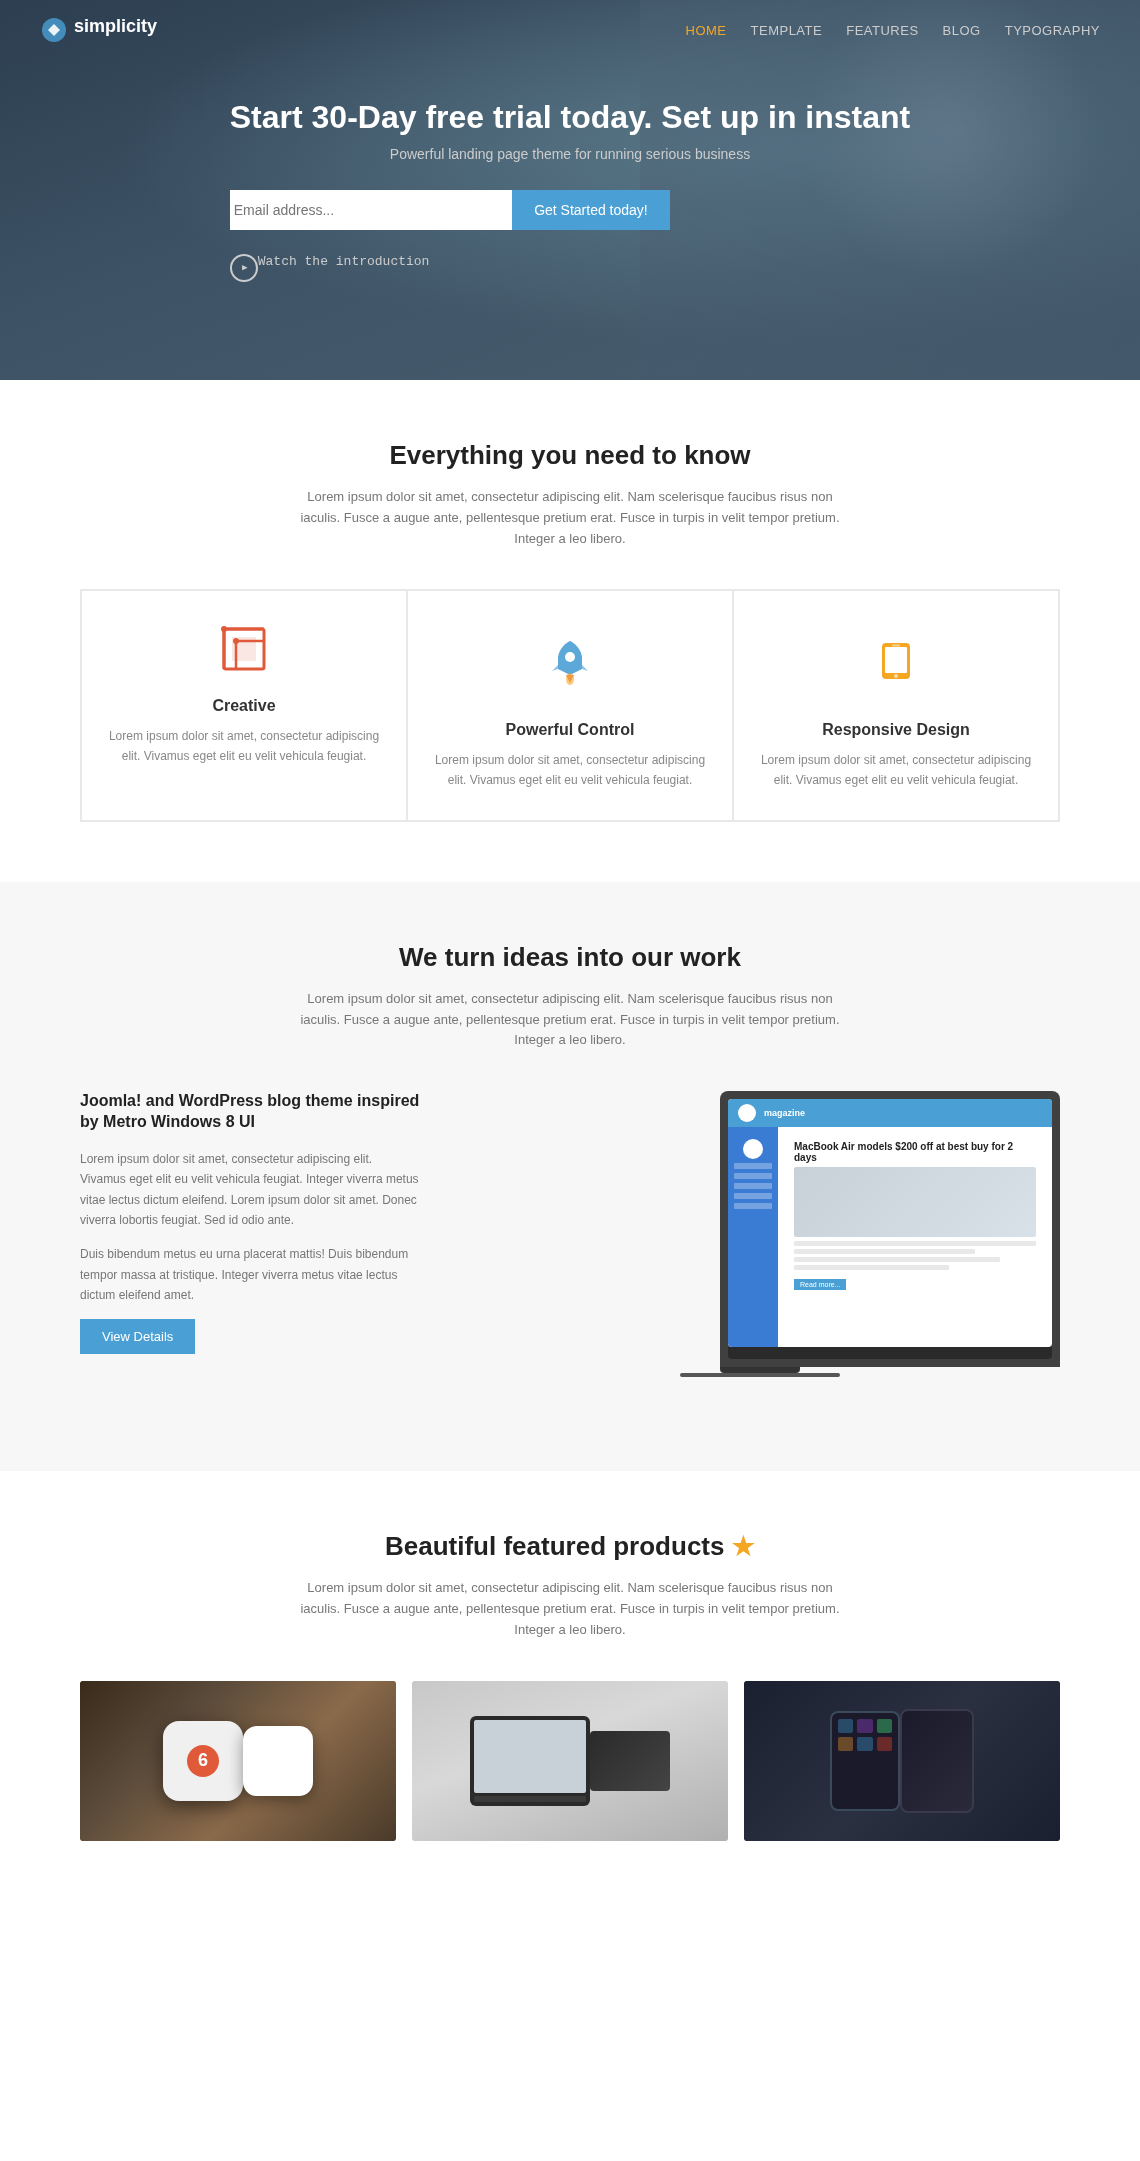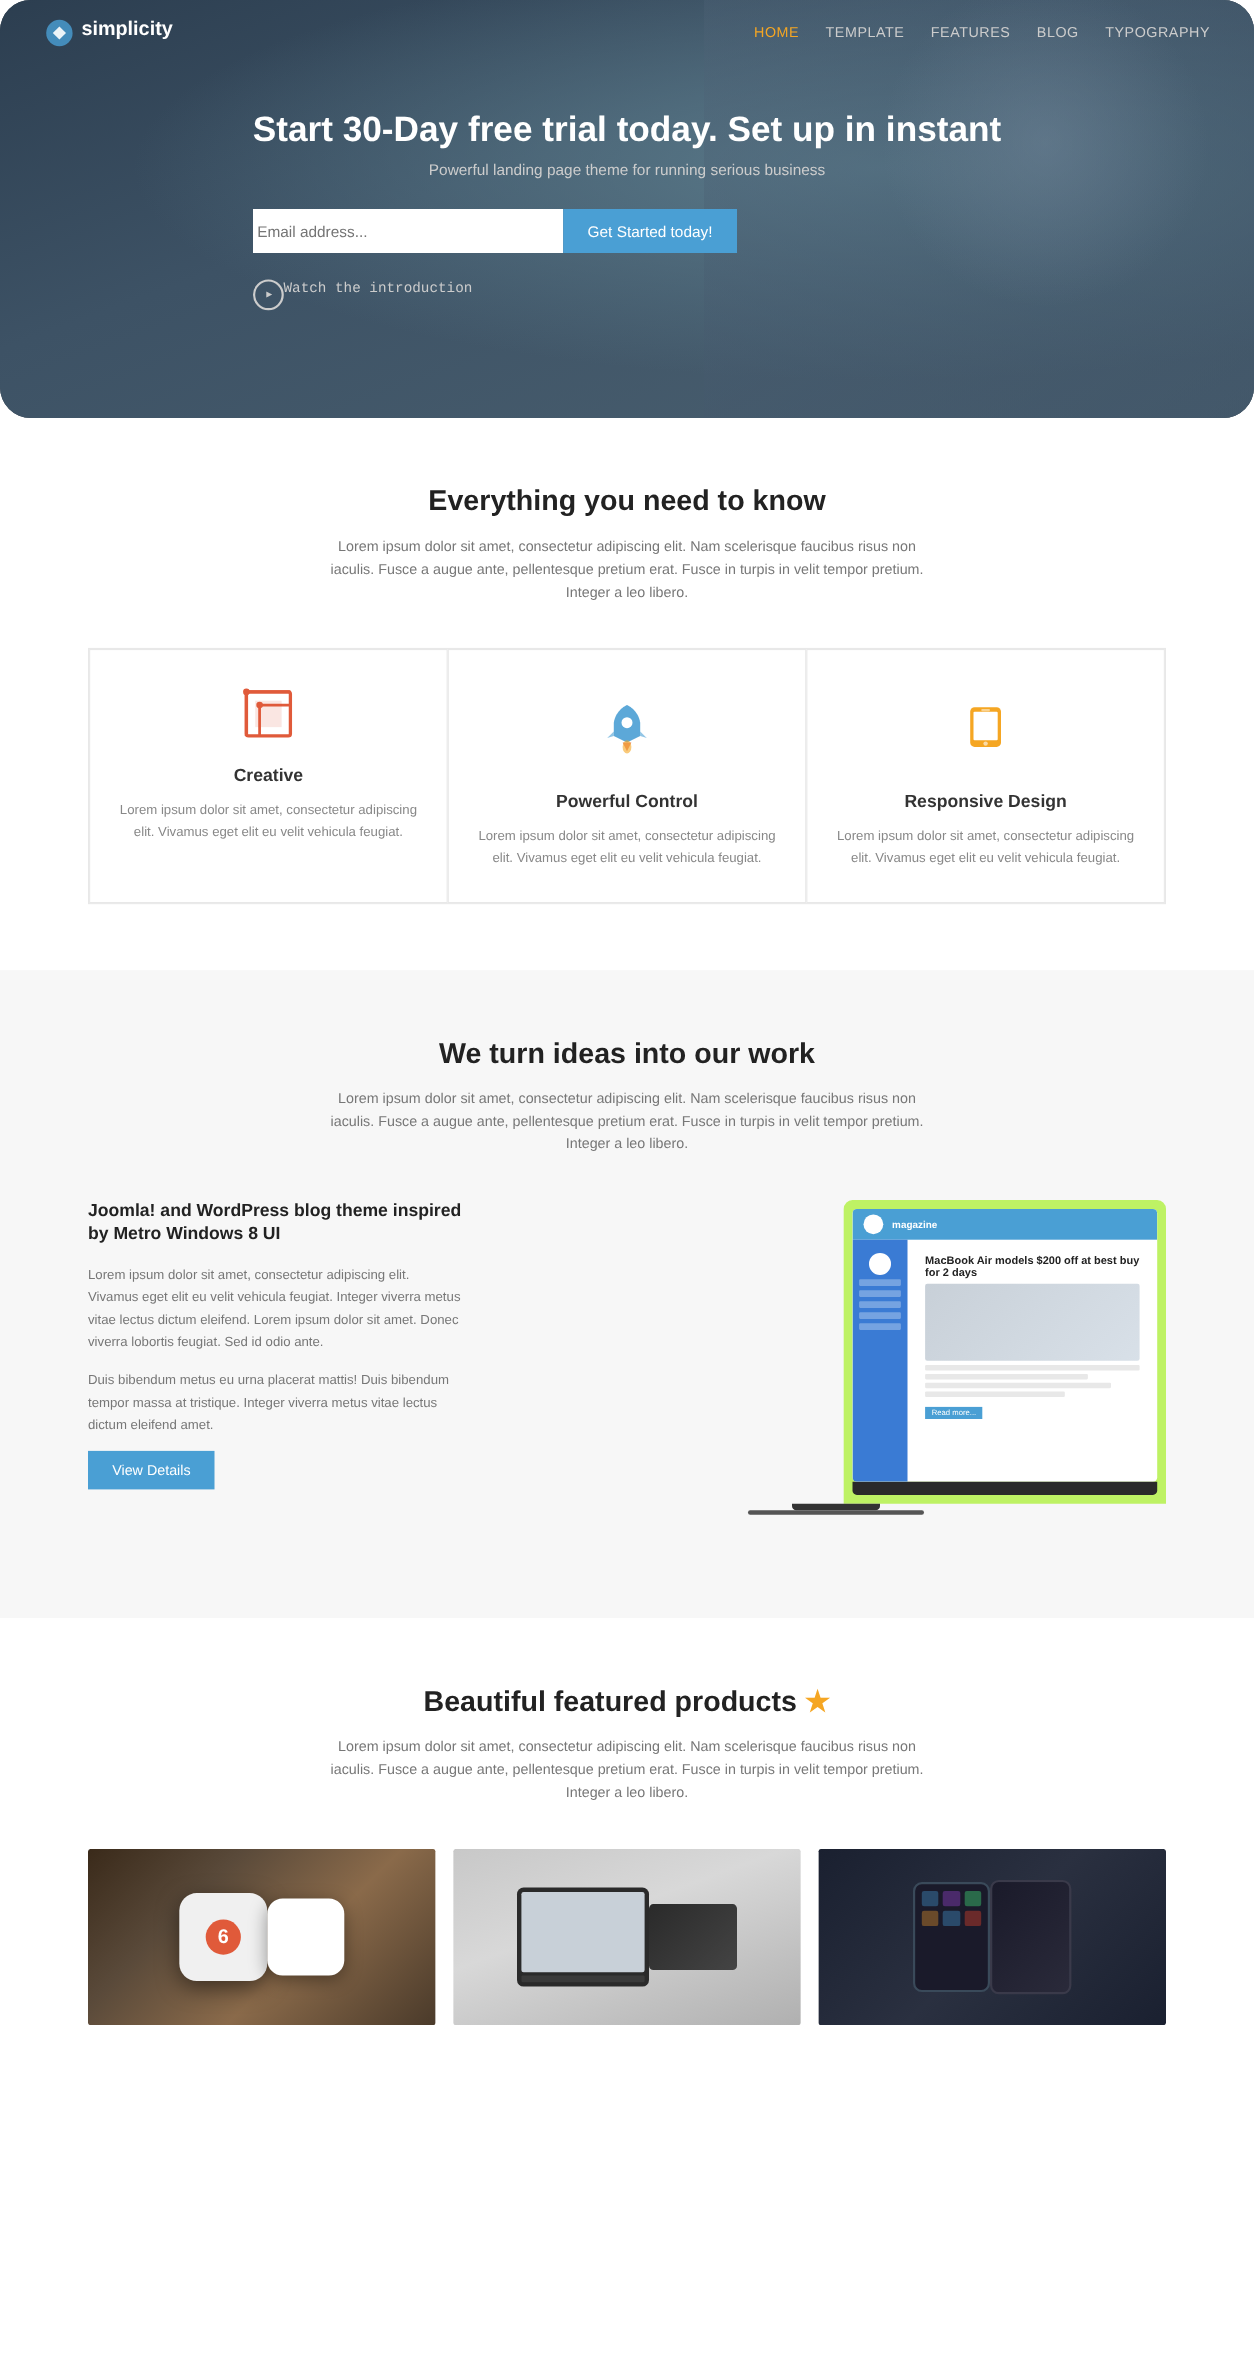--- a/index.html
+++ b/index.html
@@ -46,21 +46,20 @@
       width: 100%;
       height: 380px;
       background: linear-gradient(rgba(40,50,60,0.75), rgba(40,50,60,0.75)),
                   linear-gradient(135deg, #3a4a5a 0%, #5a6a7a 50%, #2a3a4a 100%);
       display: flex;
       flex-direction: column;
       align-items: center;
       justify-content: center;
       text-align: center;
       overflow: hidden;
-      border-radius: 28px;
     }
     .hero-bg {
       position: absolute;
       inset: 0;
       background:
         radial-gradient(ellipse at 70% 40%, #5a7a8a 0%, transparent 60%),
         linear-gradient(160deg, #2c3e50 0%, #3d5265 40%, #4a6070 100%);
       z-index: 0;
     }
     
@@ -245,22 +244,22 @@
       font-size: 13px;
       cursor: pointer;
       border: none;
     }
     .ideas-mockup {
       flex: 1;
       position: relative;
       min-height: 320px;
     }
     .laptop-mockup {
-      width: 293px;
-      background: #bef264;
+      width: 340px;
+      background: #404040;
       border-radius: 8px 8px 0 0;
       padding: 8px;
       margin-left: auto;
     }
     .laptop-screen {
       background: #fff;
       border-radius: 4px;
       overflow: hidden;
       min-height: 220px;
     }

